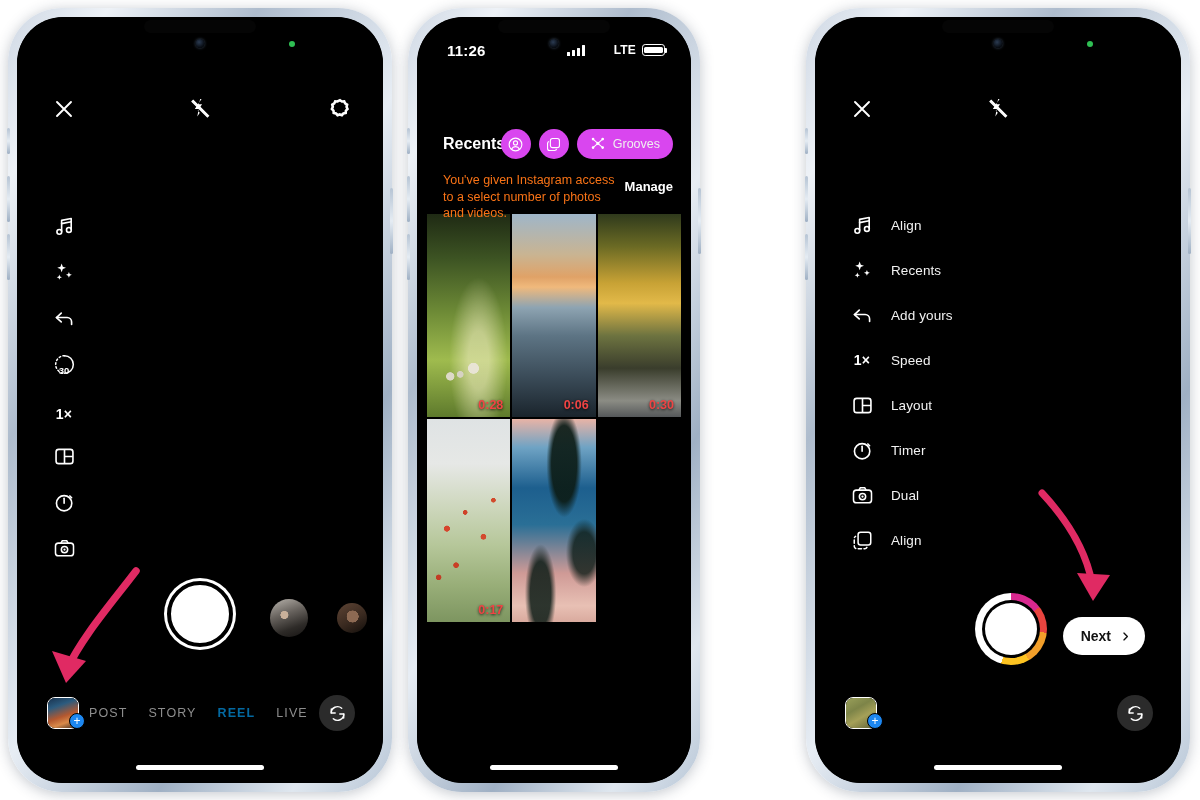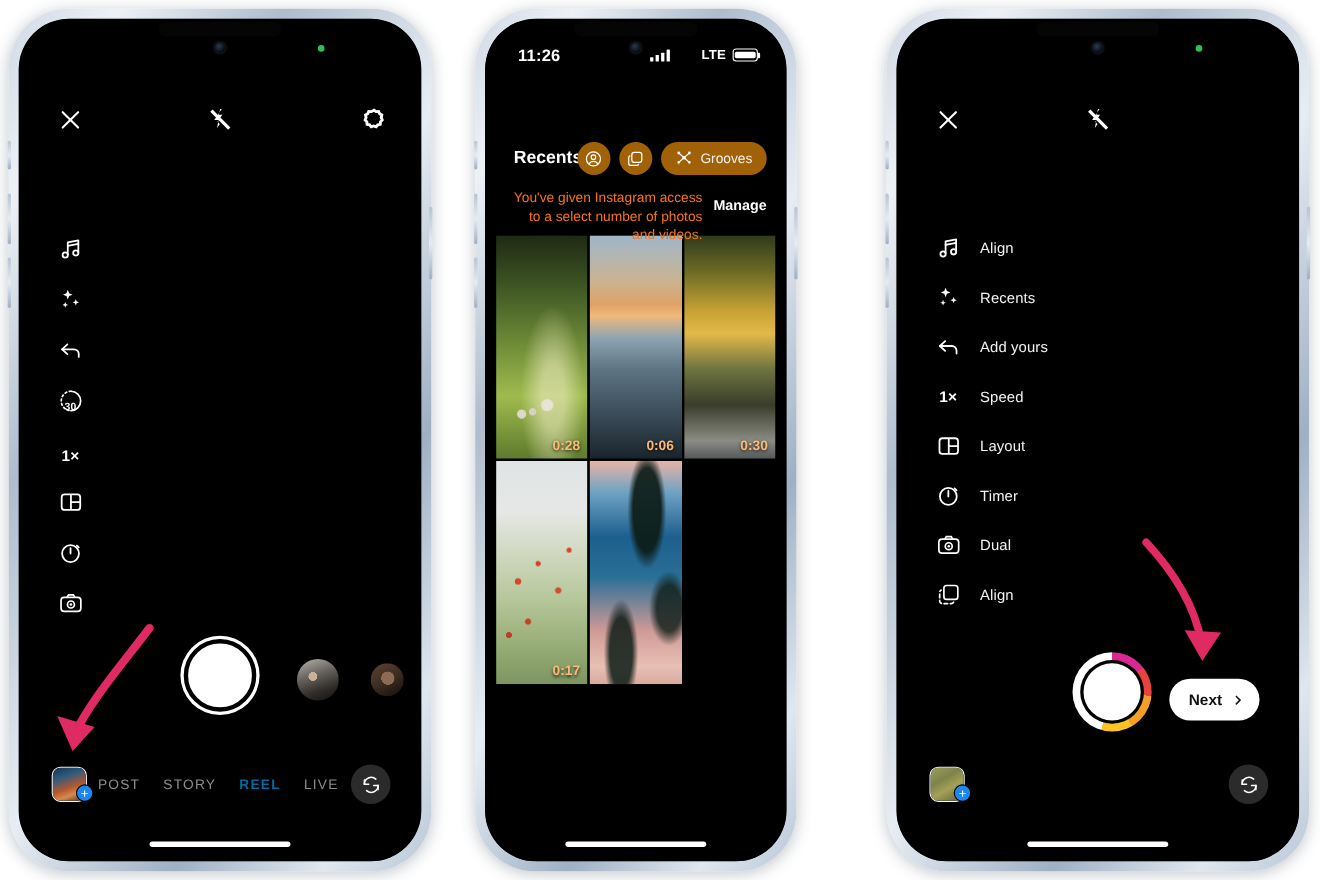--- a/index.html
+++ b/index.html
@@ -27,21 +27,21 @@
     position: relative;
     overflow: hidden;
   }
   .screen {
     position: absolute; inset: 0;
     background: #000;
     border-radius: 46px;
     overflow: hidden;
   }
   .p1 { left: 8px;   top: 8px;  width: 384px; height: 784px; }
-  .p2 { left: 432px; top: 8px;  width: 292px; height: 784px; text-align: right; }
+  .p2 { left: 408px; top: 8px;  width: 292px; height: 784px; }
   .p3 { left: 806px; top: 8px;  width: 384px; height: 784px; }
 
   
   .btn-side { position: absolute; width: 3px; background: linear-gradient(180deg,#b6c4d4,#e5ecf3,#9fb0c4); border-radius: 2px; }
   .btn-left-1 { left: -1px; top: 120px; height: 26px; }
   .btn-left-2 { left: -1px; top: 168px; height: 46px; }
   .btn-left-3 { left: -1px; top: 226px; height: 46px; }
   .btn-right-1 { right: -1px; top: 180px; height: 66px; }
 
   
@@ -198,41 +198,41 @@
   .gal-header {
     position: absolute; top: 104px; left: 0; right: 0; height: 46px; z-index: 6;
     display: flex; align-items: center;
   }
   .recents {
     position: absolute; left: 26px; display: flex; align-items: center; gap: 7px; cursor: pointer;
   }
   .recents-label { color: #fff; font-size: 16px; font-weight: 700; }
   .hdr-pills { position: absolute; right: 18px; display: flex; align-items: center; gap: 8px; }
   .pill {
-    height: 30px; background: #a16207; border-radius: 16px;
+    height: 30px; background: #d946ef; border-radius: 16px;
     display: flex; align-items: center; justify-content: center; cursor: pointer;
   }
   .pill.round { width: 30px; }
   .pill.wide { padding: 0 13px; gap: 7px; }
   .pill-label { color: #f0f0f0; font-size: 12.5px; }
 
   .perm-note {
     position: absolute; top: 155px; left: 26px; right: 18px; z-index: 6;
     display: flex; align-items: flex-start; justify-content: space-between; gap: 10px;
   }
   .perm-text { color: #f97316; font-size: 12.5px; line-height: 1.32; max-width: 240px; }
   .perm-manage { color: #fff; font-size: 13px; font-weight: 700; white-space: nowrap; cursor: pointer; padding-top: 7px; }
 
   .grid {
     position: absolute; top: 197px; left: 10px; right: 10px; z-index: 5;
     display: grid; grid-template-columns: repeat(3, 1fr); gap: 2px;
   }
   .cell { position: relative; height: 203px; overflow: hidden; cursor: pointer; background: #000; }
   .cell .dur {
-    position: absolute; right: 7px; bottom: 5px; color: #fdba74; font-size: 12.5px; font-weight: 600;
+    position: absolute; right: 7px; bottom: 5px; color: #ef4444; font-size: 12.5px; font-weight: 600;
     text-shadow: 0 1px 3px rgba(0,0,0,.8);
   }
   .thumb { width: 100%; height: 100%; }
   .t-sheep { background:
       radial-gradient(ellipse at 62% 72%, rgba(245,240,200,.55) 0 14%, transparent 40%),
       linear-gradient(180deg,#1f2a14 0%, #3d5423 22%, #6d8a36 48%, #9fbb4e 72%, #5e7a2c 100%); }
   .t-sheep::after { content:""; position:absolute; inset:0; background:
       radial-gradient(circle at 56% 76%, #e8e4d4 0 3.2%, transparent 3.6%),
       radial-gradient(circle at 28% 80%, #ddd9c8 0 2.2%, transparent 2.6%),
       radial-gradient(circle at 40% 79%, #d6d2c2 0 1.8%, transparent 2.2%); }

